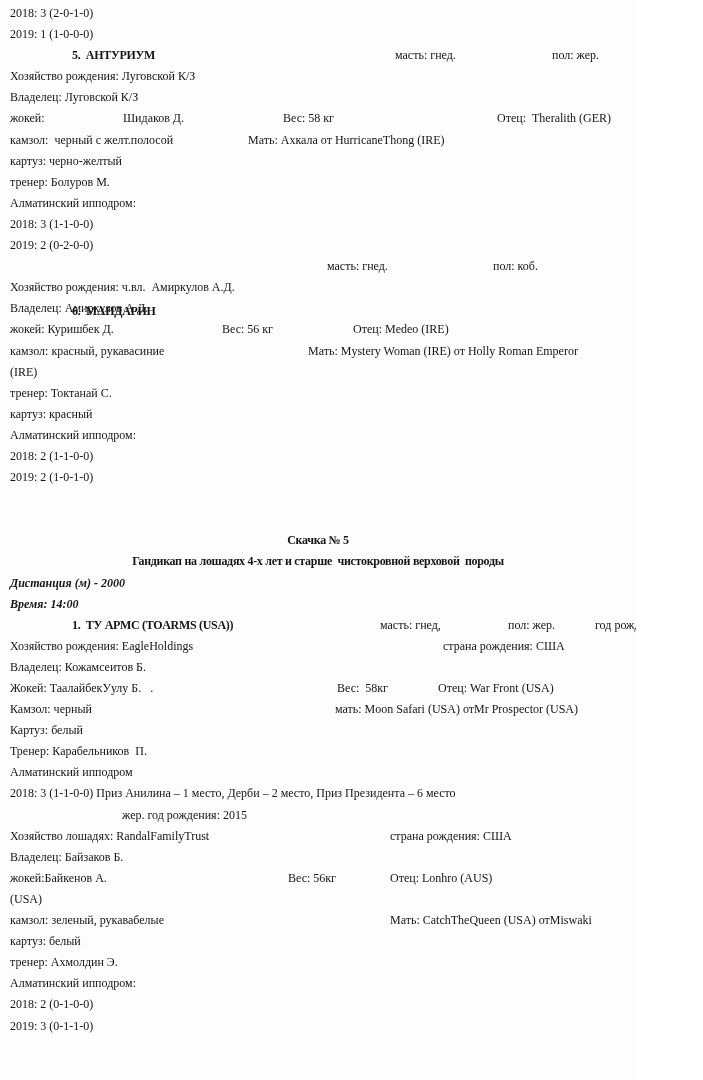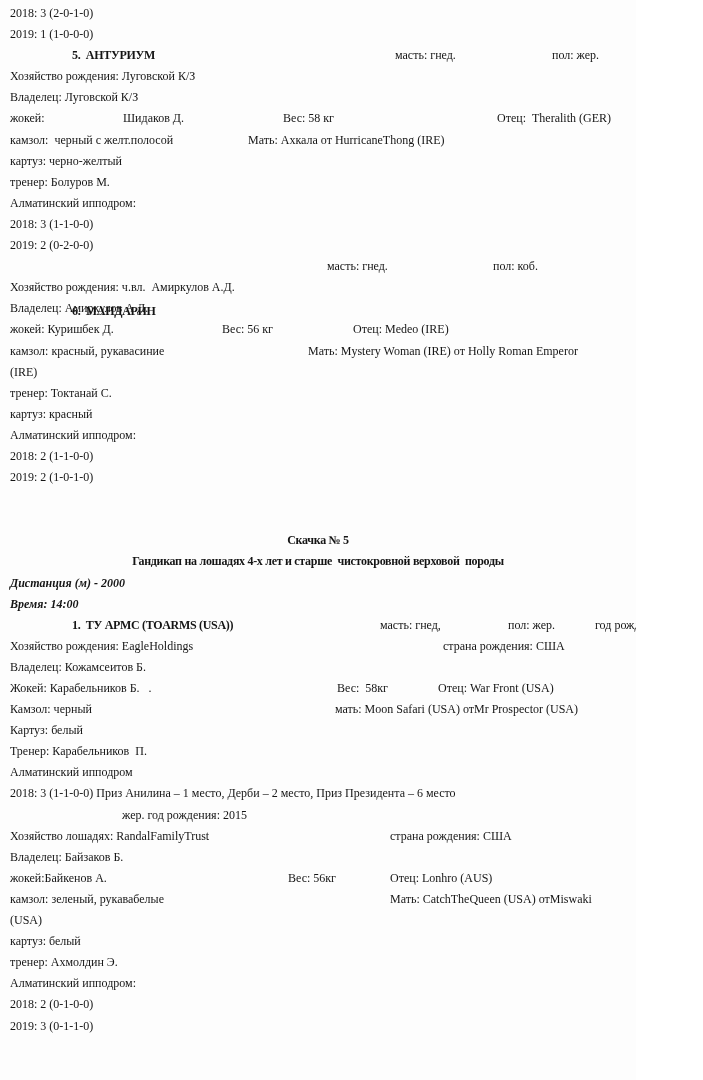--- a/index.html
+++ b/index.html
@@ -55,30 +55,30 @@
     <div class="line"><span class="seg" style="left: 10px;">2019: 2 (1-0-1-0)</span></div>
     <div class="line"></div>
     <div class="line"></div>
     <div class="line center"><span class="seg st-bold">Скачка № 5</span></div>
     <div class="line center"><span class="seg st-bold">Гандикап на лошадях 4-х лет и старше  чистокровной верховой  породы</span></div>
     <div class="line"><span class="seg st-bolditalic" style="left: 10px;">Дистанция (м) - 2000</span></div>
     <div class="line"><span class="seg st-bolditalic" style="left: 10px;">Время: 14:00</span></div>
     <div class="line"><span class="seg st-bold" style="left: 72px;">1.  ТУ АРМС (TOARMS (USA))</span><span class="seg" style="left: 380px;">масть: гнед,</span><span class="seg" style="left: 508px;">пол: жер.</span><span class="seg" style="left: 595px;">год рождения</span></div>
     <div class="line"><span class="seg" style="left: 10px;">Хозяйство рождения: EagleHoldings</span><span class="seg" style="left: 443px;">страна рождения: США</span></div>
     <div class="line"><span class="seg" style="left: 10px;">Владелец: Кожамсеитов Б.</span></div>
-    <div class="line"><span class="seg" style="left: 10px;">Жокей: Карабельников Б.   .</span><span class="seg" style="left: 337px;">Вес:  58кг</span><span class="seg" style="left: 438px;">Отец: War Front (USA)</span></div>
+    <div class="line"><span class="seg" style="left: 10px;">Жокей: ТаалайбекУулу Б.   .</span><span class="seg" style="left: 337px;">Вес:  58кг</span><span class="seg" style="left: 438px;">Отец: War Front (USA)</span></div>
     <div class="line"><span class="seg" style="left: 10px;">Камзол: черный</span><span class="seg" style="left: 335px;">мать: Moon Safari (USA) отMr Prospector (USA)</span></div>
     <div class="line"><span class="seg" style="left: 10px;">Картуз: белый</span></div>
     <div class="line"><span class="seg" style="left: 10px;">Тренер: Карабельников  П.</span></div>
     <div class="line"><span class="seg" style="left: 10px;">Алматинский ипподром</span></div>
     <div class="line"><span class="seg" style="left: 10px;">2018: 3 (1-1-0-0) Приз Анилина – 1 место, Дерби – 2 место, Приз Президента – 6 место</span></div>
     <div class="line"><span class="seg" style="left: 122px;">жер. год рождения: 2015</span></div>
     <div class="line"><span class="seg" style="left: 10px;">Хозяйство лошадях: RandalFamilyTrust</span><span class="seg" style="left: 390px;">страна рождения: США</span></div>
     <div class="line"><span class="seg" style="left: 10px;">Владелец: Байзаков Б.</span></div>
     <div class="line"><span class="seg" style="left: 10px;">жокей:Байкенов А.</span><span class="seg" style="left: 288px;">Вес: 56кг</span><span class="seg" style="left: 390px;">Отец: Lonhro (AUS)</span></div>
+    <div class="line"><span class="seg" style="left: 10px;">(USA)</span></div>
     <div class="line"><span class="seg" style="left: 10px;">камзол: зеленый, рукавабелые</span><span class="seg" style="left: 390px;">Мать: CatchTheQueen (USA) отMiswaki</span></div>
-    <div class="line"><span class="seg" style="left: 10px;">(USA)</span></div>
     <div class="line"><span class="seg" style="left: 10px;">картуз: белый</span></div>
     <div class="line"><span class="seg" style="left: 10px;">тренер: Ахмолдин Э.</span></div>
     <div class="line"><span class="seg" style="left: 10px;">Алматинский ипподром:</span></div>
     <div class="line"><span class="seg" style="left: 10px;">2018: 2 (0-1-0-0)</span></div>
     <div class="line"><span class="seg" style="left: 10px;">2019: 3 (0-1-1-0)</span></div>
   </div>
 
 </body></html>

